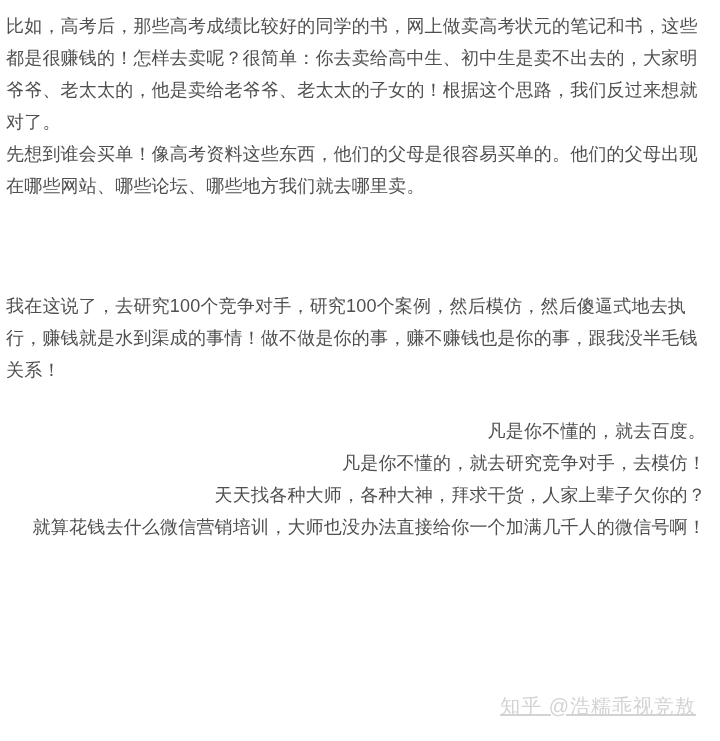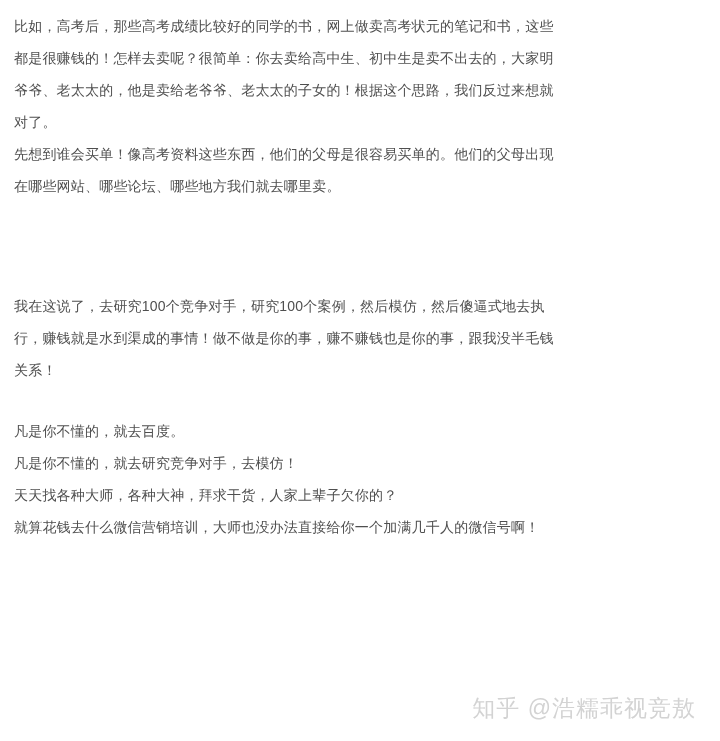--- a/index.html
+++ b/index.html
@@ -9,44 +9,45 @@
   body {
     width: 720px;
     height: 741px;
     background: var(--page-bg, #ffffff);
     overflow: hidden;
     position: relative;
     font-family: "Liberation Sans", sans-serif;
   }
   .article {
     position: relative;
-    padding: 10px 14px 0 14px;
+    padding: 10px 14px 0 6px;
     color: var(--text, #4f4f4f);
-    font-size: 14px;
+    font-size: 18px;
     line-height: 32px;
     letter-spacing: 0.2px;
   }
   .para {
     margin: 0;
   }
   .gap-large { margin-top: 88px; }
-  .gap-small { margin-top: 29px; }
+  .gap-small { margin-top: 29px; text-align: right; }
   .line {
     white-space: nowrap;
     overflow: hidden;
   }
   .watermark {
     position: absolute;
     top: 693px;
     right: 24px;
-    font-size: 23px;
+    font-size: 20px;
     letter-spacing: 1px;
     color: var(--watermark, #d3d3d3);
     text-shadow: 1px 1px 0 rgba(255,255,255,0.9);
     white-space: nowrap;
+    text-decoration: underline;
   }
 </style>
 </head>
 <body>
 
 <div class="article">
 
   <div class="para">
     <div class="line">比如，高考后，那些高考成绩比较好的同学的书，网上做卖高考状元的笔记和书，这些</div>
     <div class="line">都是很赚钱的！怎样去卖呢？很简单：你去卖给高中生、初中生是卖不出去的，大家明</div>

